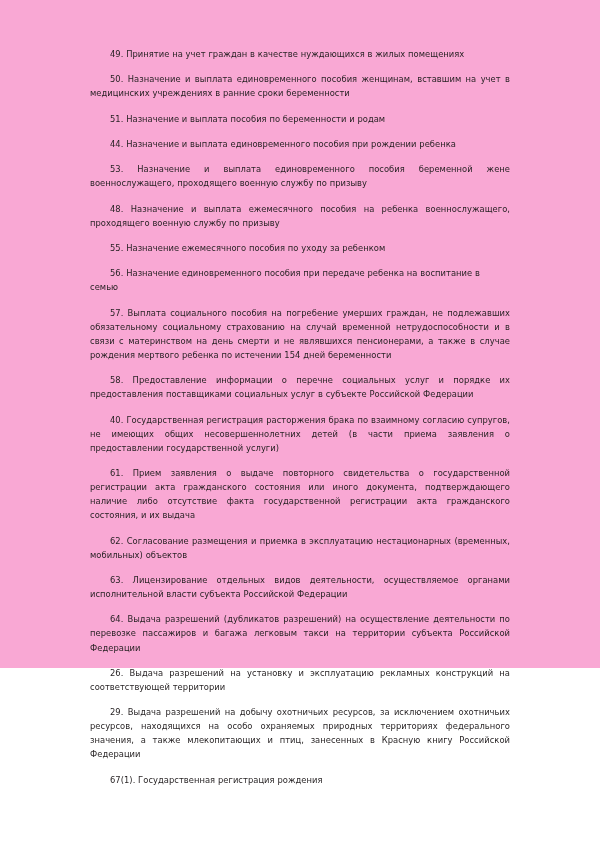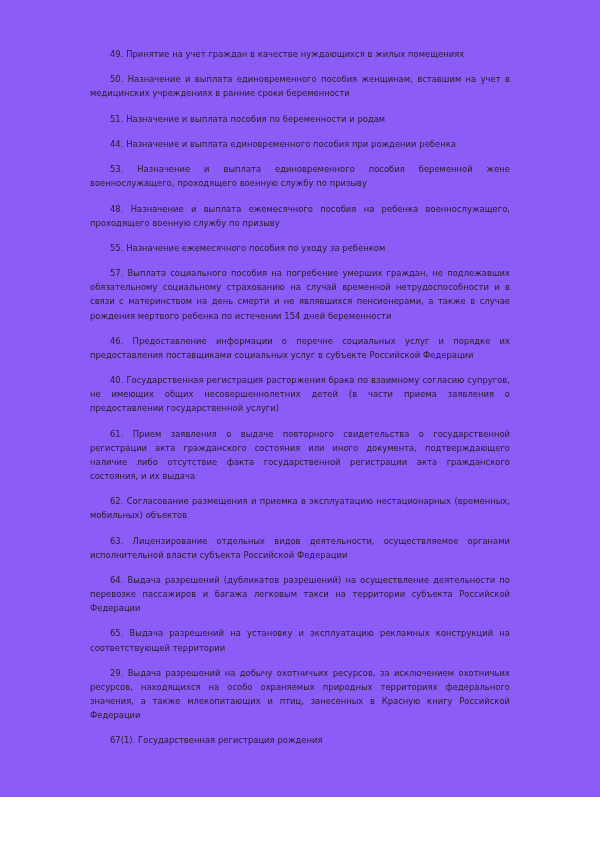--- a/index.html
+++ b/index.html
@@ -11,22 +11,22 @@
     width: 600px;
     height: 847px;
     background: #ffffff;
     font-family: "DejaVu Sans", "Liberation Sans", sans-serif;
     color: #231f20;
     overflow: hidden;
   }
   .page {
     position: relative;
     width: 600px;
-    height: 797px;
-    background: #8b5cf6;
+    height: 668px;
+    background: #f9a8d4;
     box-sizing: border-box;
   }
   .doc-body {
     position: absolute;
     left: 90px;
     top: 47px;
     width: 420px;
   }
   .clause {
     margin: 0 0 11.2px 0;
@@ -54,24 +54,25 @@
 
 <div class="page">
   <div class="doc-body">
       <p class="clause single">49. Принятие на учет граждан в качестве нуждающихся в жилых помещениях</p>
       <p class="clause">50. Назначение и выплата единовременного пособия женщинам, вставшим на учет в медицинских учреждениях в ранние сроки беременности</p>
       <p class="clause single">51. Назначение и выплата пособия по беременности и родам</p>
       <p class="clause single">44. Назначение и выплата единовременного пособия при рождении ребенка</p>
       <p class="clause">53. Назначение и выплата единовременного пособия беременной жене военнослужащего, проходящего военную службу по призыву</p>
       <p class="clause">48. Назначение и выплата ежемесячного пособия на ребенка военнослужащего, проходящего военную службу по призыву</p>
       <p class="clause single">55. Назначение ежемесячного пособия по уходу за ребенком</p>
+      <p class="clause single">56. Назначение единовременного пособия при передаче ребенка на воспитание в семью</p>
       <p class="clause">57. Выплата социального пособия на погребение умерших граждан, не подлежавших обязательному социальному страхованию на случай временной нетрудоспособности и в связи с материнством на день смерти и не являвшихся пенсионерами, а также в случае рождения мертвого ребенка по истечении 154 дней беременности</p>
-      <p class="clause">46. Предоставление информации о перечне социальных услуг и порядке их предоставления поставщиками социальных услуг в субъекте Российской Федерации</p>
+      <p class="clause">58. Предоставление информации о перечне социальных услуг и порядке их предоставления поставщиками социальных услуг в субъекте Российской Федерации</p>
       <p class="clause">40. Государственная регистрация расторжения брака по взаимному согласию супругов, не имеющих общих несовершеннолетних детей (в части приема заявления о предоставлении государственной услуги)</p>
       <p class="clause">61. Прием заявления о выдаче повторного свидетельства о государственной регистрации акта гражданского состояния или иного документа, подтверждающего наличие либо отсутствие факта государственной регистрации акта гражданского состояния, и их выдача</p>
       <p class="clause">62. Согласование размещения и приемка в эксплуатацию нестационарных (временных, мобильных) объектов</p>
       <p class="clause">63. Лицензирование отдельных видов деятельности, осуществляемое органами исполнительной власти субъекта Российской Федерации</p>
       <p class="clause">64. Выдача разрешений (дубликатов разрешений) на осуществление деятельности по перевозке пассажиров и багажа легковым такси на территории субъекта Российской Федерации</p>
-      <p class="clause">65. Выдача разрешений на установку и эксплуатацию рекламных конструкций на соответствующей территории</p>
+      <p class="clause">26. Выдача разрешений на установку и эксплуатацию рекламных конструкций на соответствующей территории</p>
       <p class="clause">29. Выдача разрешений на добычу охотничьих ресурсов, за исключением охотничьих ресурсов, находящихся на особо охраняемых природных территориях федерального значения, а также млекопитающих и птиц, занесенных в Красную книгу Российской Федерации</p>
       <p class="clause single">67(1). Государственная регистрация рождения</p>
     </div>
 </div>
 
 </body></html>

